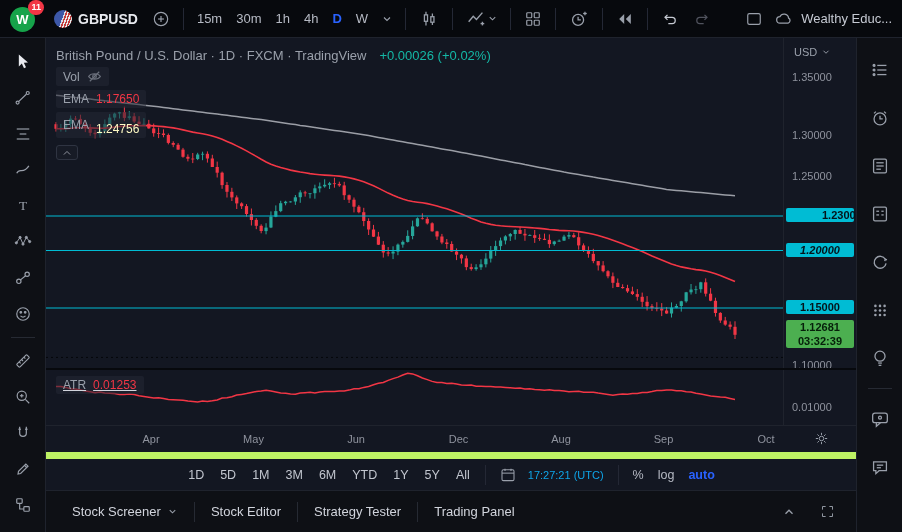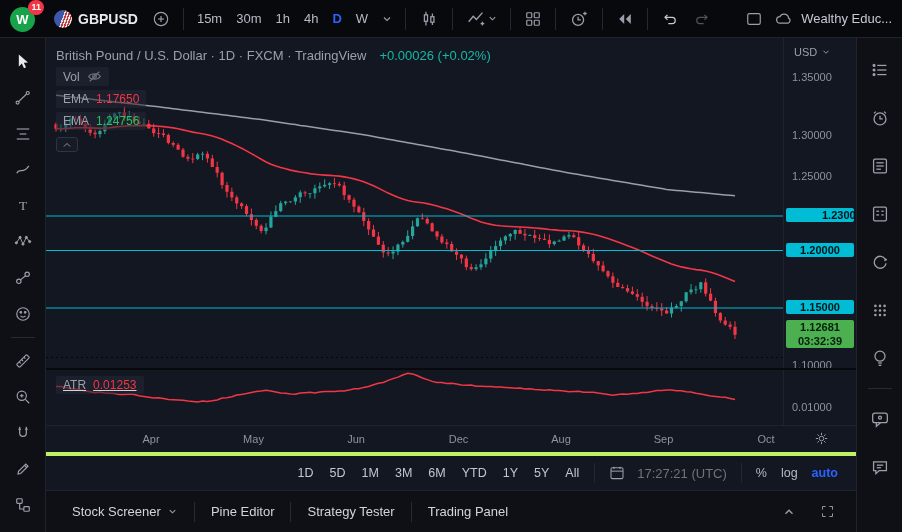--- a/index.html
+++ b/index.html
@@ -48,30 +48,30 @@
   .month-label{position:absolute;top:7px;transform:translateX(-50%);}
   .axis-gear{position:absolute;right:26px;top:4px;color:#9aa0ab;}
   .pane-divider{position:absolute;left:0;right:0;top:330px;height:2px;background:#07090d;z-index:4;}
 
   .legend{position:absolute;left:10px;top:10px;z-index:5;display:flex;flex-direction:column;align-items:flex-start;gap:4px;}
   .legend-row{display:flex;align-items:center;gap:7px;}
   .title-row{font-size:13px;color:#9aa0ab;}
   .chart-change{color:#14b8a6;margin-left:6px;}
   .pill{background:rgba(36,40,52,.55);padding:2px 7px;border-radius:2px;color:#9aa0ab;font-size:12px;}
   .val-red{color:#f23645;}
-  .val-light{color:#22c55e;}
+  .val-light{color:#fef9c3;margin-top:8px;}
   .collapse-btn{width:22px;height:15px;background:#171b26;border:1px solid #2f3442;border-radius:3px;color:#8f939e;display:flex;align-items:center;justify-content:center;margin-top:3px;}
   .atr-legend{position:absolute;left:10px;top:338px;z-index:5;display:flex;align-items:center;gap:7px;text-decoration:underline;}
 
   
-  .range-bar{height:38px;border-top:4px solid #bef264;display:flex;align-items:center;justify-content:flex-end;padding:0 12px;background:#131722;}
+  .range-bar{height:38px;border-top:7px solid #bef264;display:flex;align-items:center;justify-content:center;padding:0 12px;background:#131722;}
   .rb-left,.rb-right{display:flex;align-items:center;gap:2px;}
   .range-btn{font-size:12.5px;color:#c2c6cf;padding:4px 7px;border-radius:4px;}
   .rb-sep{width:1px;height:20px;background:#242835;margin:0 6px;}
-  .clock-btn{color:#737373;font-size:13px;padding:4px 6px;}
+  .clock-btn{color:#0ea5e9;font-size:11px;padding:4px 6px;}
   .scale-btn{color:#b6bac4;font-size:12.5px;padding:4px 6px;border-radius:4px;}
   .scale-btn.blue{color:#2962ff;font-weight:bold;}
 
   
   .bottom-tabs{height:42px;background:#0e1015;border-top:1px solid #1f232d;display:flex;align-items:center;padding:0 10px;}
   .tabs-left{display:flex;align-items:center;height:100%;}
   .tab{display:flex;align-items:center;gap:6px;font-size:13px;color:#d1d4dc;padding:0 16px;height:100%;}
   .tab-sep{width:1px;height:20px;background:#262a33;}
   .tabs-right{margin-left:auto;display:flex;align-items:center;gap:14px;color:#9aa0ab;padding-right:6px;}
 </style>
@@ -622,21 +622,21 @@
             <span>USD</span>
             <svg class="ic" width="10" height="10" viewBox="0 0 16 16" fill="none" stroke="#9aa0ab" stroke-width="1.5">
                 <polyline points="4,6 8,10 12,6"></polyline>
               </svg>
           </div>
         <div class="axis-label" style="top: 33px;">1.35000</div>
             <div class="axis-label" style="top: 90.5px;">1.30000</div>
             <div class="axis-label" style="top: 132px;">1.25000</div>
             <div class="axis-label" style="top: 320.5px;">1.10000</div>
             <div class="level-label" style="top: 170px; background: rgb(0, 188, 212); padding-left: 36px;">1.23000</div>
-            <div class="level-label" style="top: 204.5px; background: rgb(0, 188, 212);">1.20000</div>
+            <div class="level-label" style="top: 204.5px; background: rgb(0, 188, 212); font-style: italic;">1.20000</div>
             <div class="level-label" style="top: 262px; background: rgb(0, 188, 212);">1.15000</div>
             <div class="last-label" style="top: 281.668px; background: rgb(76, 175, 80);">
               <div>1.12681</div>
               <div>03:32:39</div>
             </div>
             <div class="atr-axis-label" style="top: 363px;">0.01000</div>
           </div>
 
         <div class="time-axis" id="timeAxis">
           <span class="axis-gear">
@@ -693,21 +693,21 @@
           <button class="scale-btn blue">auto</button>
         </div>
       </div>
 
       <div class="bottom-tabs">
         <div class="tabs-left" id="tabsLeft">
             <button class="tab">Stock Screener<svg class="ic" width="11" height="11" viewBox="0 0 16 16" fill="none" stroke="#9aa0ab" stroke-width="1.5">
                 <polyline points="4,6 8,10 12,6"></polyline>
               </svg></button>
             <span class="tab-sep"></span>
-            <button class="tab">Pine Editor</button>
+            <button class="tab">Stock Editor</button>
             <span class="tab-sep"></span>
             <button class="tab">Strategy Tester</button>
             <span class="tab-sep"></span>
             <button class="tab">Trading Panel</button>
           </div>
         <div class="tabs-right">
           <button class="tb-icon">
             <svg class="ic" width="14" height="14" viewBox="0 0 16 16" fill="none" stroke="#9aa0ab" stroke-width="1.5">
                 <polyline points="4,10 8,6 12,10"></polyline>
               </svg>

